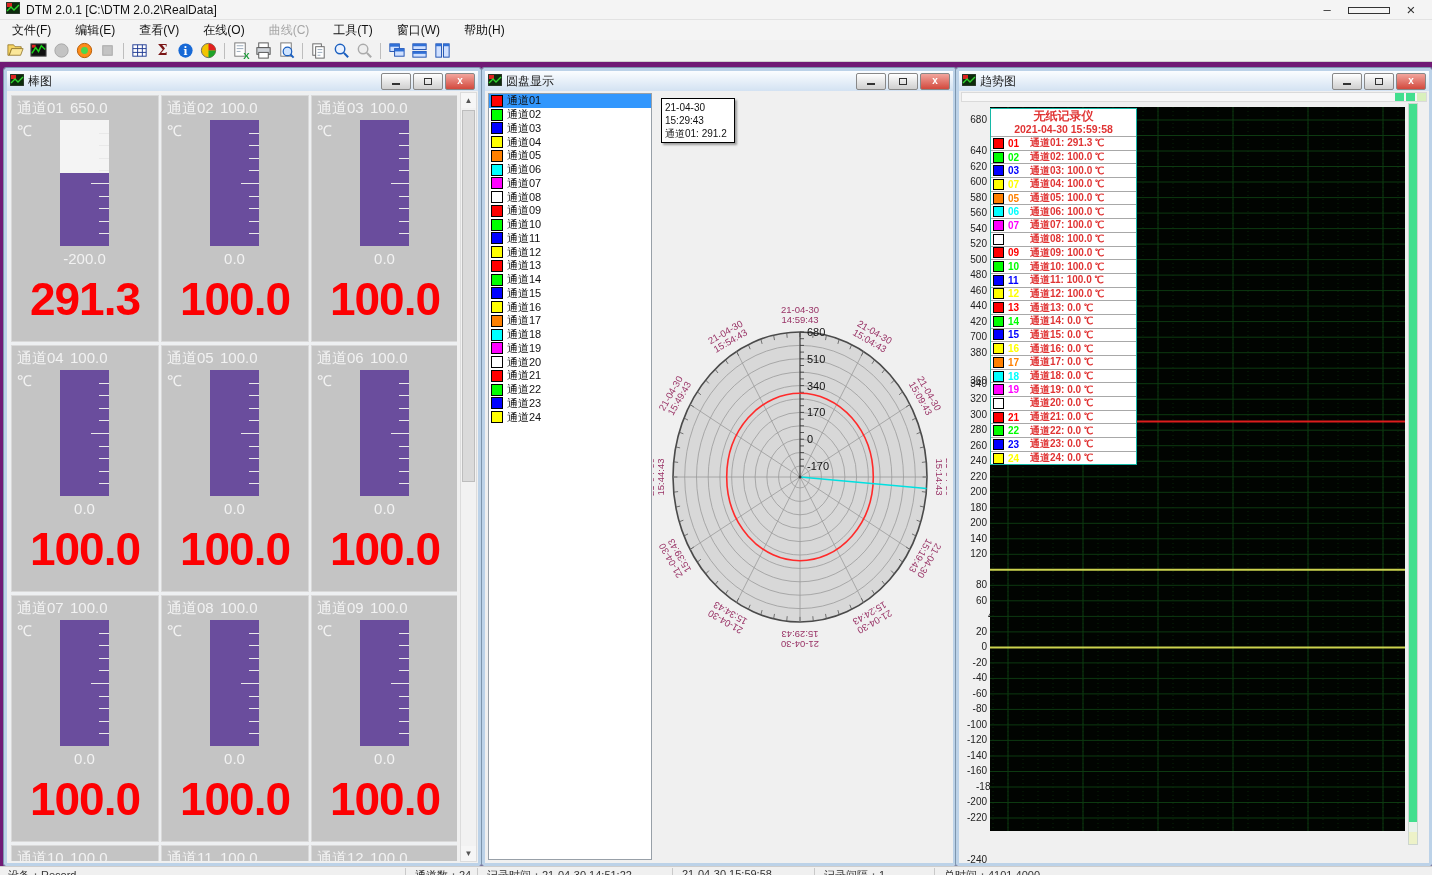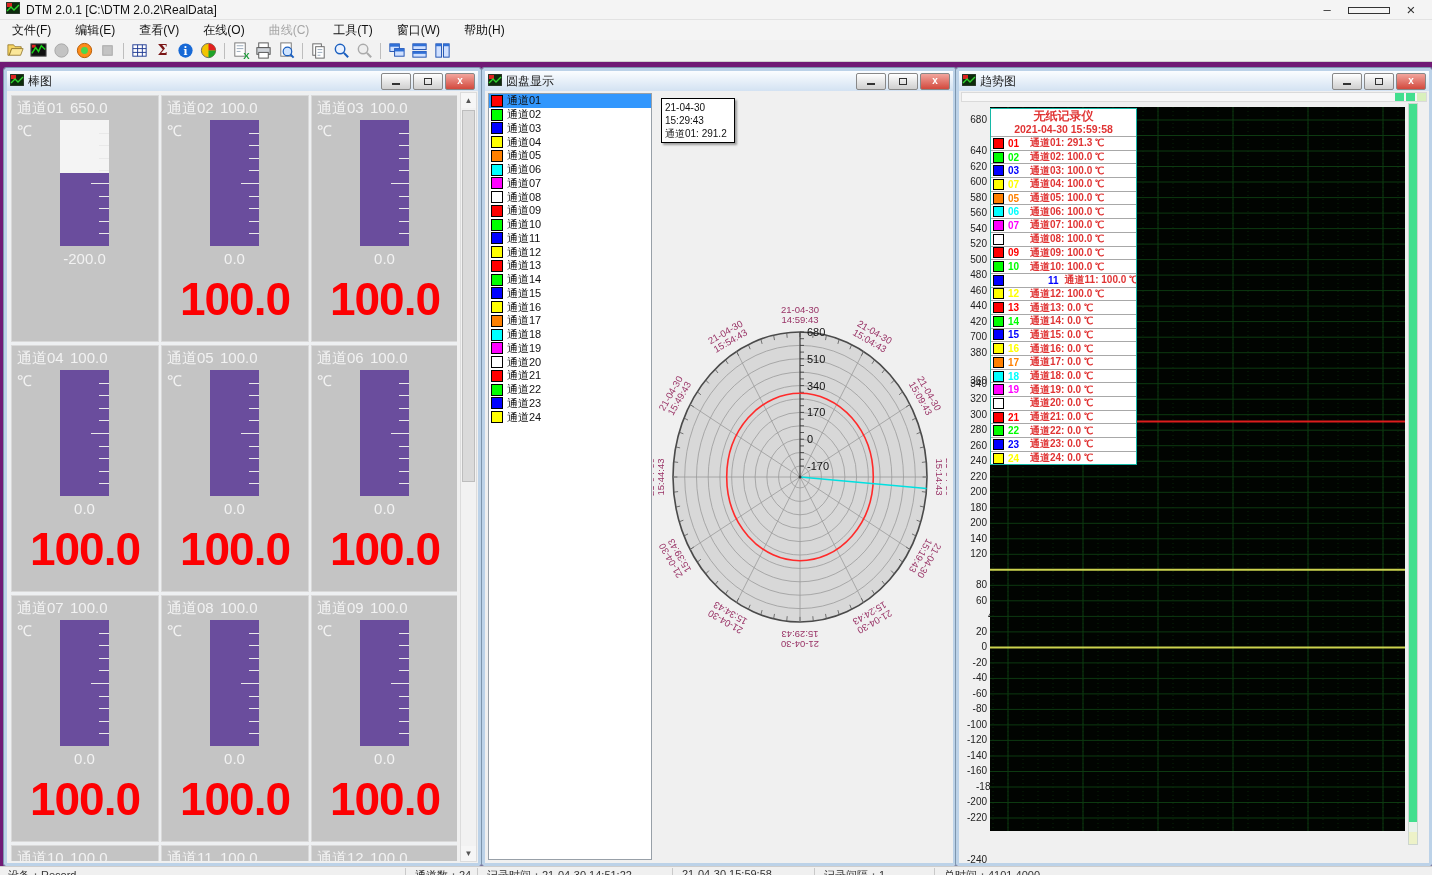--- a/index.html
+++ b/index.html
@@ -264,20 +264,21 @@
               <div class="btick" style="top: 25px; width: 10px;"></div>
               <div class="btick" style="top: 38px; width: 10px;"></div>
               <div class="btick" style="top: 50px; width: 10px;"></div>
               <div class="btick" style="top: 63px; width: 18px;"></div>
               <div class="btick" style="top: 76px; width: 10px;"></div>
               <div class="btick" style="top: 88px; width: 10px;"></div>
               <div class="btick" style="top: 101px; width: 10px;"></div>
               <div class="btick" style="top: 113px; width: 10px;"></div>
             </div>
             <div class="ch-min">-200.0</div>
+            <div class="ch-val" style="color: rgb(253, 0, 2);">291.3</div>
           </div>
           <div class="bpanel" style="left: 152px; top: 2px;">
             <div class="ch-name">通道02</div>
             <div class="ch-max">100.0</div>
             <div class="ch-unit">℃</div>
             <div class="btrack">
               <div class="bfill" style="height: 126px; background: rgb(106, 77, 157);"></div>
               <div class="btick" style="top: 13px; width: 10px;"></div>
               <div class="btick" style="top: 25px; width: 10px;"></div>
               <div class="btick" style="top: 38px; width: 10px;"></div>
@@ -911,21 +912,21 @@
               <span class="lg-num" style="color: rgb(255, 0, 0);">09</span>
               <span class="lg-txt">通道09: 100.0 ℃</span>
             </div>
             <div class="lg-row">
               <span class="swatch" style="background: rgb(0, 255, 0);"></span>
               <span class="lg-num" style="color: rgb(0, 255, 0);">10</span>
               <span class="lg-txt">通道10: 100.0 ℃</span>
             </div>
             <div class="lg-row">
               <span class="swatch" style="background: rgb(0, 0, 255);"></span>
-              <span class="lg-num" style="color: rgb(0, 0, 255); margin-left: 40px;">11</span>
+              <span class="lg-num" style="color: rgb(0, 0, 255);">11</span>
               <span class="lg-txt">通道11: 100.0 ℃</span>
             </div>
             <div class="lg-row">
               <span class="swatch" style="background: rgb(255, 255, 0);"></span>
               <span class="lg-num" style="color: rgb(255, 255, 0);">12</span>
               <span class="lg-txt">通道12: 100.0 ℃</span>
             </div>
             <div class="lg-row">
               <span class="swatch" style="background: rgb(255, 0, 0);"></span>
               <span class="lg-num" style="color: rgb(255, 0, 0);">13</span>

